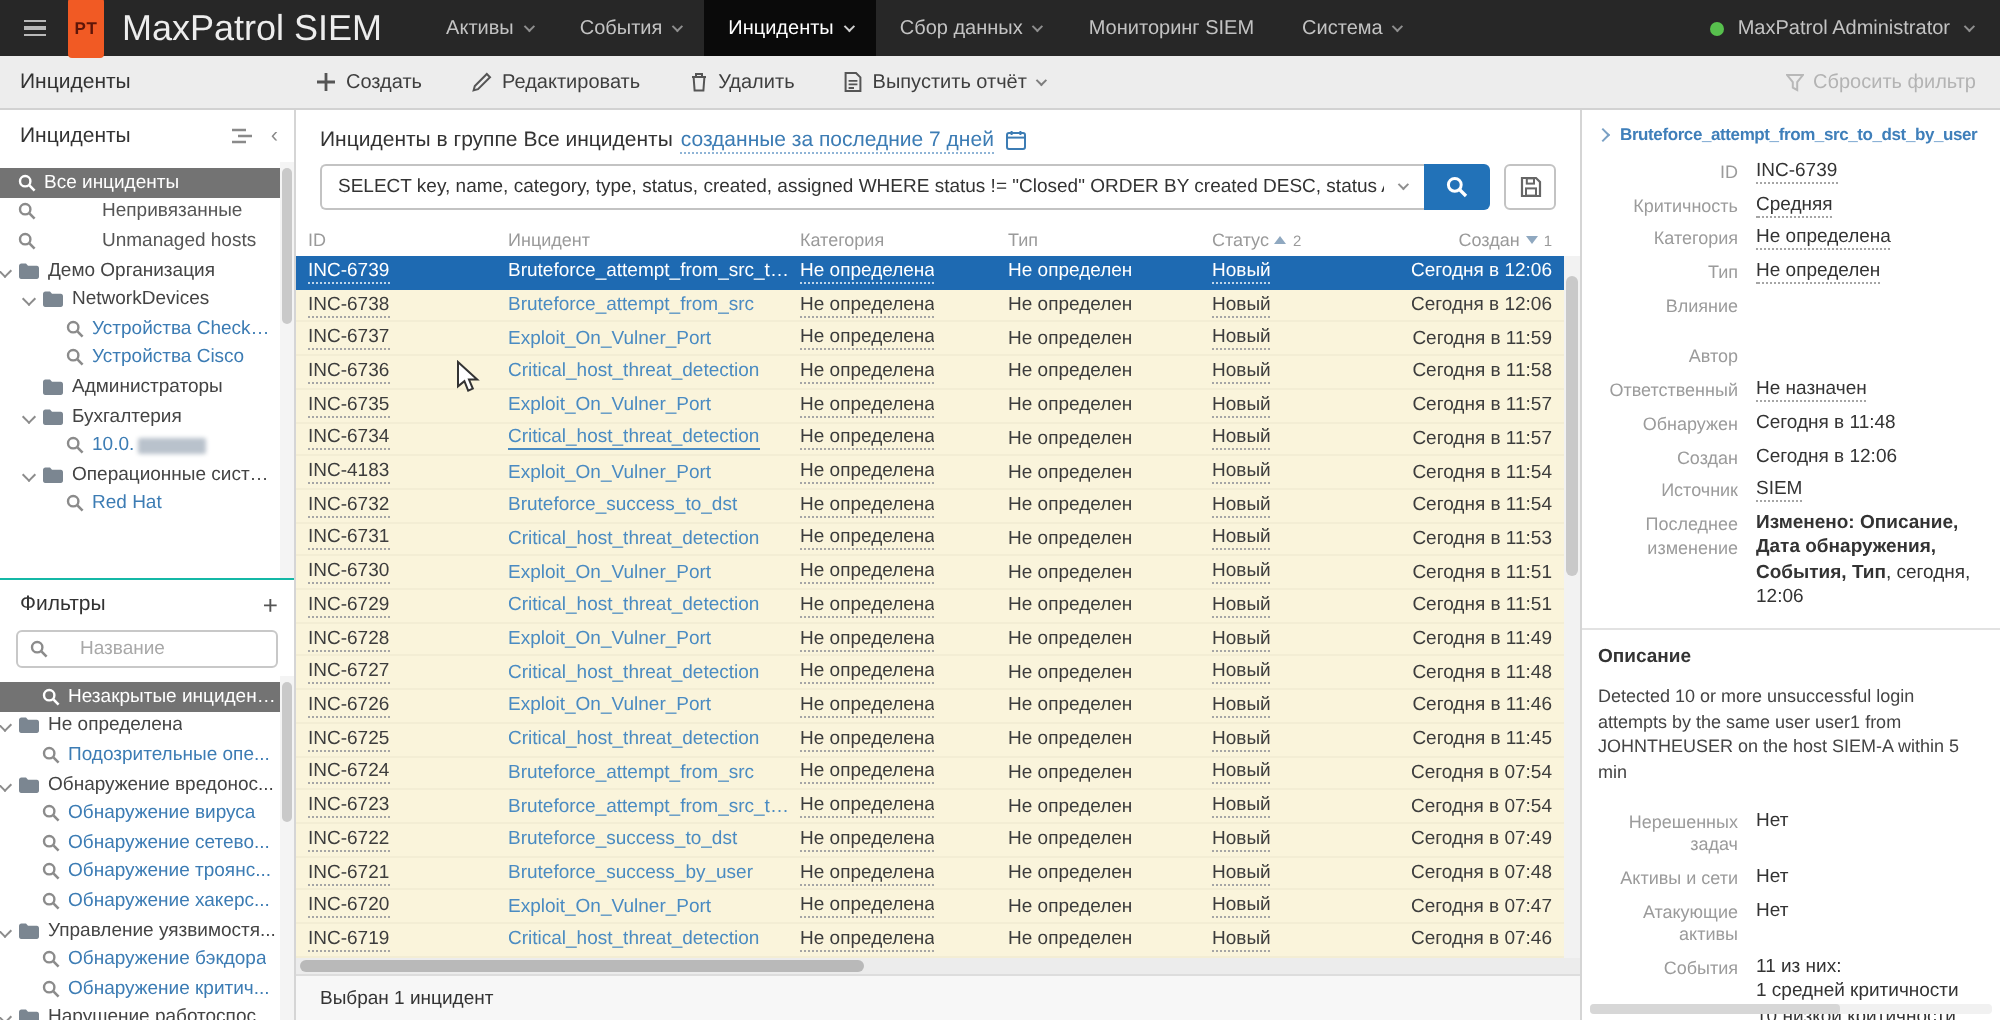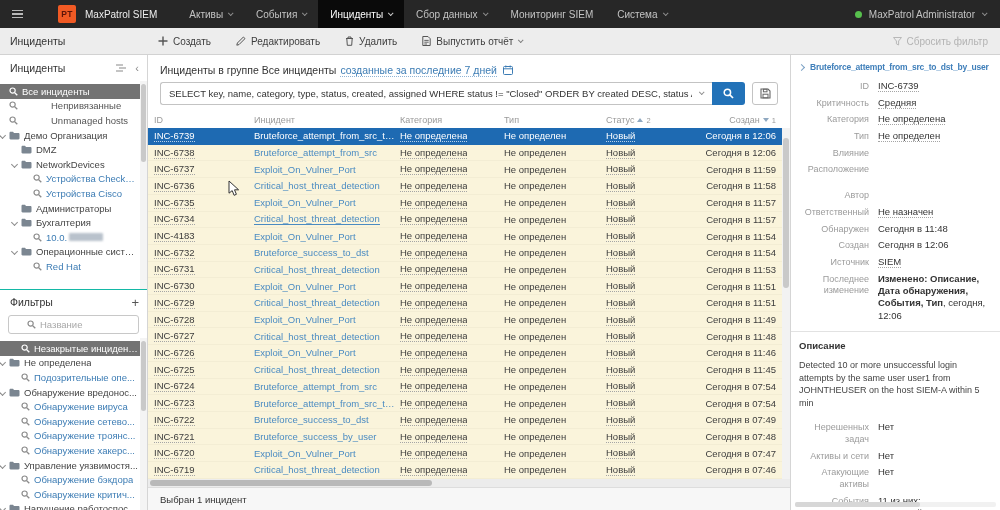--- a/index.html
+++ b/index.html
@@ -6,22 +6,22 @@
   html,body { background:#e9e9e9; }
   .app {
     position:relative; width:1000px; height:510px; overflow:hidden;
     font-family:"Liberation Sans","DejaVu Sans",sans-serif; background:#fff;
     -webkit-font-smoothing:antialiased;
   }
   
   .topbar { height:28px; background:#272727; display:flex; align-items:stretch; }
   .hamburger { width:34px; display:flex; flex-direction:column; justify-content:center; align-items:center; gap:2px; cursor:pointer; }
   .hamburger i { display:block; width:11px; height:1.6px; background:#b9b9b9; }
-  .logo { align-self:center; width:18px; height:18px; background:#f15a24; border-radius:2px; display:flex; align-items:center; justify-content:center; font-size:8.5px; font-weight:bold; color:#5e1508; letter-spacing:.3px;margin-left:24px; }
-  .brand { align-self:center; color:#ededed; font-size:10px; margin:0 20px 0 9px; white-space:nowrap; }
+  .logo { align-self:center; width:18px; height:30px; background:#f15a24; border-radius:2px; display:flex; align-items:center; justify-content:center; font-size:8.5px; font-weight:bold; color:#5e1508; letter-spacing:.3px; }
+  .brand { align-self:center; color:#ededed; font-size:18px; margin:0 20px 0 9px; white-space:nowrap; }
   .nav { display:flex; align-items:stretch; }
   .nav-item { display:flex; align-items:center; gap:5px; padding:0 12px; color:#c3c3c3; font-size:10px; cursor:pointer; white-space:nowrap; }
   .nav-item.active { background:#0a0a0a; color:#fff; }
   .chev { display:inline-block; width:4px; height:4px; border-right:1.2px solid #8f8f8f; border-bottom:1.2px solid #8f8f8f; transform:rotate(45deg) translateY(-1px); }
   .nav-item.active .chev { border-color:#cfcfcf; }
   .topbar-right { margin-left:auto; display:flex; align-items:center; gap:7px; padding-right:14px; }
   .status-dot { width:7px; height:7px; border-radius:50%; background:#57c04d; }
   .user-name { color:#c3c3c3; font-size:10px; white-space:nowrap; }
   
   .toolbar { height:27px; background:#ededed; border-bottom:1px solid #d2d2d2; display:flex; align-items:center; }
@@ -49,21 +49,21 @@
   .tree-row.t-search .lbl { color:#3c7cb4; }
   .tree-row.t-plain .lbl { color:#555;padding-left:29px; }
   .tree-row.t-folder .lbl { color:#444; }
   .tree-row.selected { background:#737373; }
   .tree-row.selected .lbl { color:#fff; }
   .tree-row .exp { width:5px; height:5px; border-right:1.2px solid #8c8c8c; border-bottom:1.2px solid #8c8c8c; transform:rotate(45deg); margin-right:4px; flex:none; }
   .tree-row .t-ic { flex:none; display:flex; align-items:center; }
   .redacted { display:inline-block; width:34px; height:8px; margin-left:2px; background:#b9c2cc; filter:blur(1px); border-radius:1px; }
   .vscroll { position:absolute; right:0; top:0; bottom:0; width:7px; background:#f4f4f4; }
   .vscroll .thumb { position:absolute; left:1px; right:1px; border-radius:3px; background:#c9c9c9; }
-  .searchbox { margin:1px 8px 4px 8px; height:19px; border:1px solid #c8c8c8; border-radius:3px; background:#fff; display:flex; align-items:center; padding:0 18px; gap:4px; flex:none; }
+  .searchbox { margin:1px 8px 4px 8px; height:19px; border:1px solid #c8c8c8; border-radius:3px; background:#fff; display:flex; align-items:center; padding:0 6px; gap:16px; flex:none; }
   .searchbox input { border:none; outline:none; width:100%; font-size:9.5px; font-family:inherit; color:#333; background:transparent; }
   .searchbox input::placeholder { color:#a8a8a8; }
   
   .main-head { height:22px; padding:8px 12px 0 12px; font-size:10.5px; color:#333; display:flex; align-items:center; gap:4px; flex:none; white-space:nowrap; }
   .head-link { color:#3c7cb4; border-bottom:1px dotted #8fb4d6; cursor:pointer; }
   .cal-icon { display:flex; align-items:center; margin-left:2px; color:#3c7cb4; }
   .query-row { height:35px; padding:5px 12px 7px 12px; display:flex; align-items:center; gap:7px; flex:none; }
   .query-group { flex:1; display:flex; height:23px; position:relative; min-width:0; }
   .query-input { flex:1; min-width:0; border:1px solid #c3c3c3; border-right:none; border-radius:3px 0 0 3px; font-size:9.5px; font-family:inherit; color:#333; padding:0 20px 0 8px; outline:none; background:#fff; }
   .query-chev { position:absolute; right:42px; top:9px; }
@@ -253,29 +253,20 @@
               <span style="width: 0px; flex: 0 0 auto;"></span>
               <span class="exp"></span>
               <span class="t-ic" style="color: rgb(139, 139, 139);">
                 <svg width="11" height="9" viewBox="0 0 11 9">
                   <path d="M0.5 2 C0.5 1.2 1 0.7 1.7 0.7 H4 L5 1.9 H9.4 C10.1 1.9 10.5 2.4 10.5 3.1 V7.3 C10.5 8 10.1 8.5 9.4 8.5 H1.6 C0.9 8.5 0.5 8 0.5 7.3 Z" fill="#7b8691"></path>
                 </svg>
               </span>
               <span class="lbl">Демо Организация</span>
             </div>
             <div class="tree-row t-folder">
-              <span style="width: 21px; flex: 0 0 auto;"></span>
-              <span class="t-ic" style="color: rgb(139, 139, 139);">
-                <svg width="11" height="9" viewBox="0 0 11 9">
-                  <path d="M0.5 2 C0.5 1.2 1 0.7 1.7 0.7 H4 L5 1.9 H9.4 C10.1 1.9 10.5 2.4 10.5 3.1 V7.3 C10.5 8 10.1 8.5 9.4 8.5 H1.6 C0.9 8.5 0.5 8 0.5 7.3 Z" fill="#7b8691"></path>
-                </svg>
-              </span>
-              <span class="lbl">DMZ</span>
-            </div>
-            <div class="tree-row t-folder">
               <span style="width: 12px; flex: 0 0 auto;"></span>
               <span class="exp"></span>
               <span class="t-ic" style="color: rgb(139, 139, 139);">
                 <svg width="11" height="9" viewBox="0 0 11 9">
                   <path d="M0.5 2 C0.5 1.2 1 0.7 1.7 0.7 H4 L5 1.9 H9.4 C10.1 1.9 10.5 2.4 10.5 3.1 V7.3 C10.5 8 10.1 8.5 9.4 8.5 H1.6 C0.9 8.5 0.5 8 0.5 7.3 Z" fill="#7b8691"></path>
                 </svg>
               </span>
               <span class="lbl">NetworkDevices</span>
             </div>
             <div class="tree-row t-search">
@@ -752,24 +743,20 @@
             <div class="f-value"><span class="und">Не определена</span></div>
           </div>
           <div class="f-row">
             <div class="f-label">Тип</div>
             <div class="f-value"><span class="und">Не определен</span></div>
           </div>
           <div class="f-row">
             <div class="f-label">Влияние</div>
             <div class="f-value"></div>
           </div>
-          <div class="f-row">
-            <div class="f-label">Расположение</div>
-            <div class="f-value"></div>
-          </div>
           <div class="f-row spacer"></div>
           <div class="f-row">
             <div class="f-label">Автор</div>
             <div class="f-value"></div>
           </div>
           <div class="f-row">
             <div class="f-label">Ответственный</div>
             <div class="f-value"><span class="und">Не назначен</span></div>
           </div>
           <div class="f-row">

